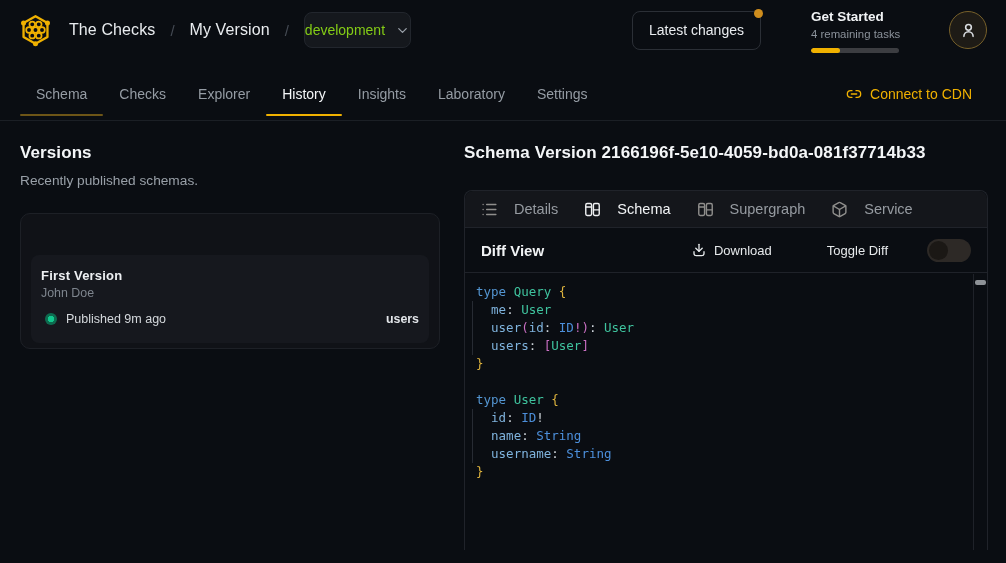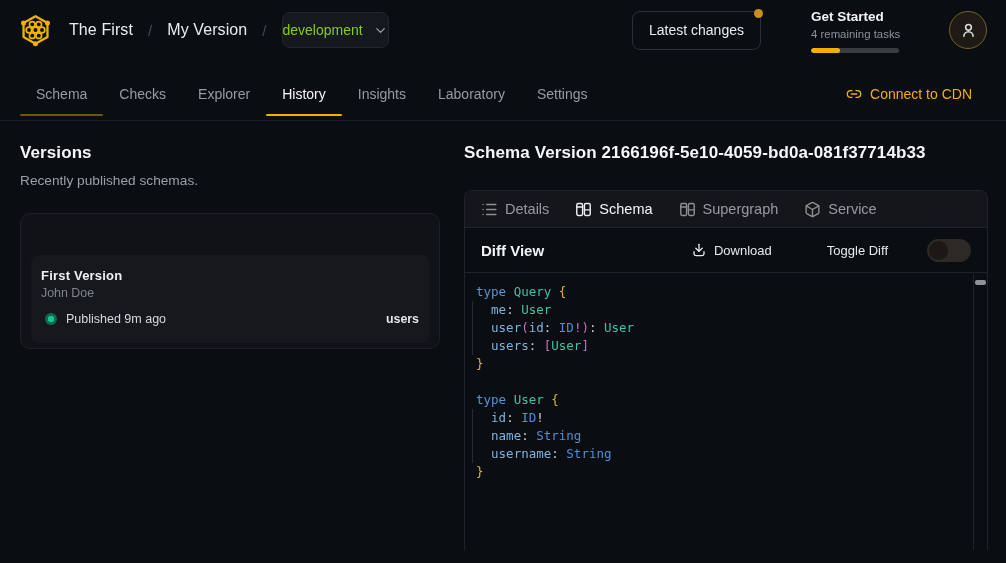--- a/index.html
+++ b/index.html
@@ -78,21 +78,21 @@
   .vi-author { font-size:12.4px; color:#7e858e; line-height:17px; margin-top:0; }
   .vi-row { display:flex; align-items:center; margin-top:9px; height:16px; }
   .vi-dot { width:12px; height:12px; border-radius:50%; margin-left:4px; flex:none;
     background:radial-gradient(circle, #12c78d 0 3.4px, #0d6b4f 3.4px); }
   .vi-status { font-size:12.5px; color:#d4d8dc; margin-left:9px; }
   .vi-service { margin-left:auto; font-size:12.4px; font-weight:700; color:#e2e5e9; }
 
   
   .panel { margin-top:26px; border:1px solid #20232a; border-bottom:none; border-radius:8px 8px 0 0; height:360px; position:relative; overflow:hidden; }
   .panel-tabs { height:37px; background:#14161b; border-bottom:1px solid #20232a; display:flex; align-items:center; padding-left:16px; gap:26px; border-radius:8px 8px 0 0; }
-  .p-tab { display:flex; align-items:center; gap:7px; font-size:14.5px; color:#969ba1; cursor:pointer; background:none; border:none; font-family:"Liberation Sans", sans-serif; }
+  .p-tab { display:flex; align-items:center; gap:16px; font-size:14.5px; color:#969ba1; cursor:pointer; background:none; border:none; font-family:"Liberation Sans", sans-serif; }
   .p-tab .icon { color:#8f8e8c; }
   .p-tab.active { color:#f2f4f6; font-weight:500; }
   .p-tab.active .icon { color:#eef0f2; }
 
   .diff-row { height:45px; border-bottom:1px solid #1f2229; display:flex; align-items:center; padding:0 16px;gap:29px; }
   .diff-title { font-size:15px; font-weight:700; color:#f1f3f5; }
   .download-btn { margin-left:auto; display:flex; align-items:center; gap:7px; font-size:13px; color:#e6e9eb; background:none; border:none; cursor:pointer; font-family:"Liberation Sans", sans-serif; }
   .toggle-label { margin-left:26px; font-size:13px; color:#e6e9eb; }
   .toggle { margin-left:10px; width:44px; height:23px; border-radius:12px; background:#2d2926; position:relative; cursor:pointer; border:none; }
   .toggle .knob { position:absolute; left:2px; top:2px; width:19px; height:19px; border-radius:50%; background:#1b1815; }
@@ -130,21 +130,21 @@
           <circle cx="14.65" cy="23.80" r="2.9"></circle>
           <circle cx="11.30" cy="18.00" r="2.9"></circle>
           <circle cx="14.65" cy="12.20" r="2.9"></circle>
           <circle cx="21.35" cy="12.20" r="2.9"></circle>
         </g>
         <circle cx="30.30" cy="10.90" r="2.6" fill="#f0b100" stroke="none"></circle>
         <circle cx="18.00" cy="32.20" r="2.6" fill="#f0b100" stroke="none"></circle>
         <circle cx="5.70" cy="10.90" r="2.6" fill="#f0b100" stroke="none"></circle>
       </svg>
     </span>
-  <span class="brand">The First</span>
+  <span class="brand">The Checks</span>
   <span class="crumb-sep">/</span>
   <span class="project">My Version</span>
   <span class="crumb-sep">/</span>
   <div class="env-select">
     <span>development</span>
     <span class="icon chev">
         <svg width="15" height="15" viewBox="0 0 24 24" fill="none" stroke="currentColor" stroke-width="2" stroke-linecap="round" stroke-linejoin="round">
           <polyline points="6 9 12 15 18 9"></polyline>
         </svg>
       </span>

